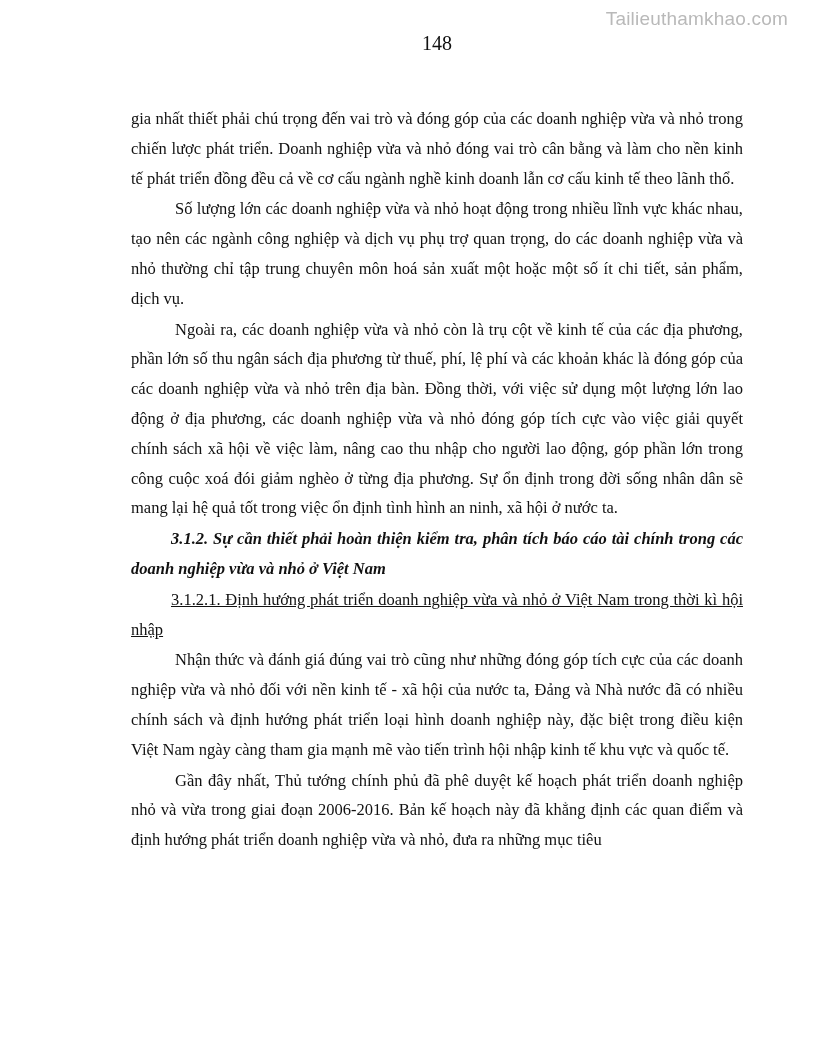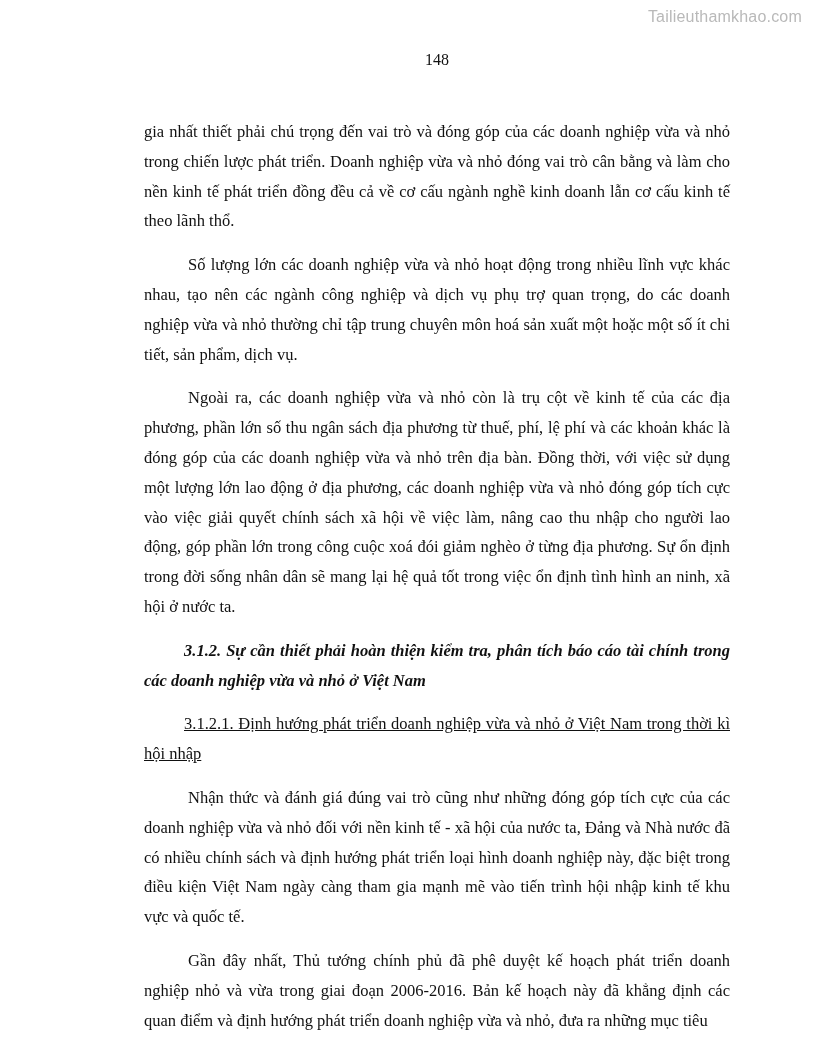--- a/index.html
+++ b/index.html
@@ -12,48 +12,48 @@
     width: 816px;
     height: 1056px;
     margin: 0 auto;
     background: #ffffff;
     overflow: hidden;
     color: #111111;
   }
   .watermark {
     position: absolute;
     top: 8px;
-    right: 14px;
+    right: 28px;
     font-family: "Liberation Sans", sans-serif;
-    font-size: 16px;
+    font-size: 19px;
     color: #b9b9b9;
     text-shadow: 0.5px 0.5px 0 #ffffff;
     letter-spacing: 0.2px;
   }
   .page-number {
     position: absolute;
-    top: 51px;
+    top: 32px;
     left: 130px;
     width: 614px;
     text-align: center;
-    font-size: 16px;
+    font-size: 20px;
     color: #111111;
   }
   .content {
     position: absolute;
     top: 103px;
     left: 130px;
     width: 614px;
     font-size: 16.5px;
     line-height: 29.8px;
     text-align: justify;
     color: #111111;
   }
   .content p {
-    margin: 14px;
+    margin: 1px;
     padding: 0;
   }
   .para-indent   { text-indent: 44px; }
   .para-noindent { text-indent: 0; }
   .heading {
     font-weight: bold;
     font-style: italic;
     text-indent: 40px;
     font-family: Liberation Serif, serif;
   }

